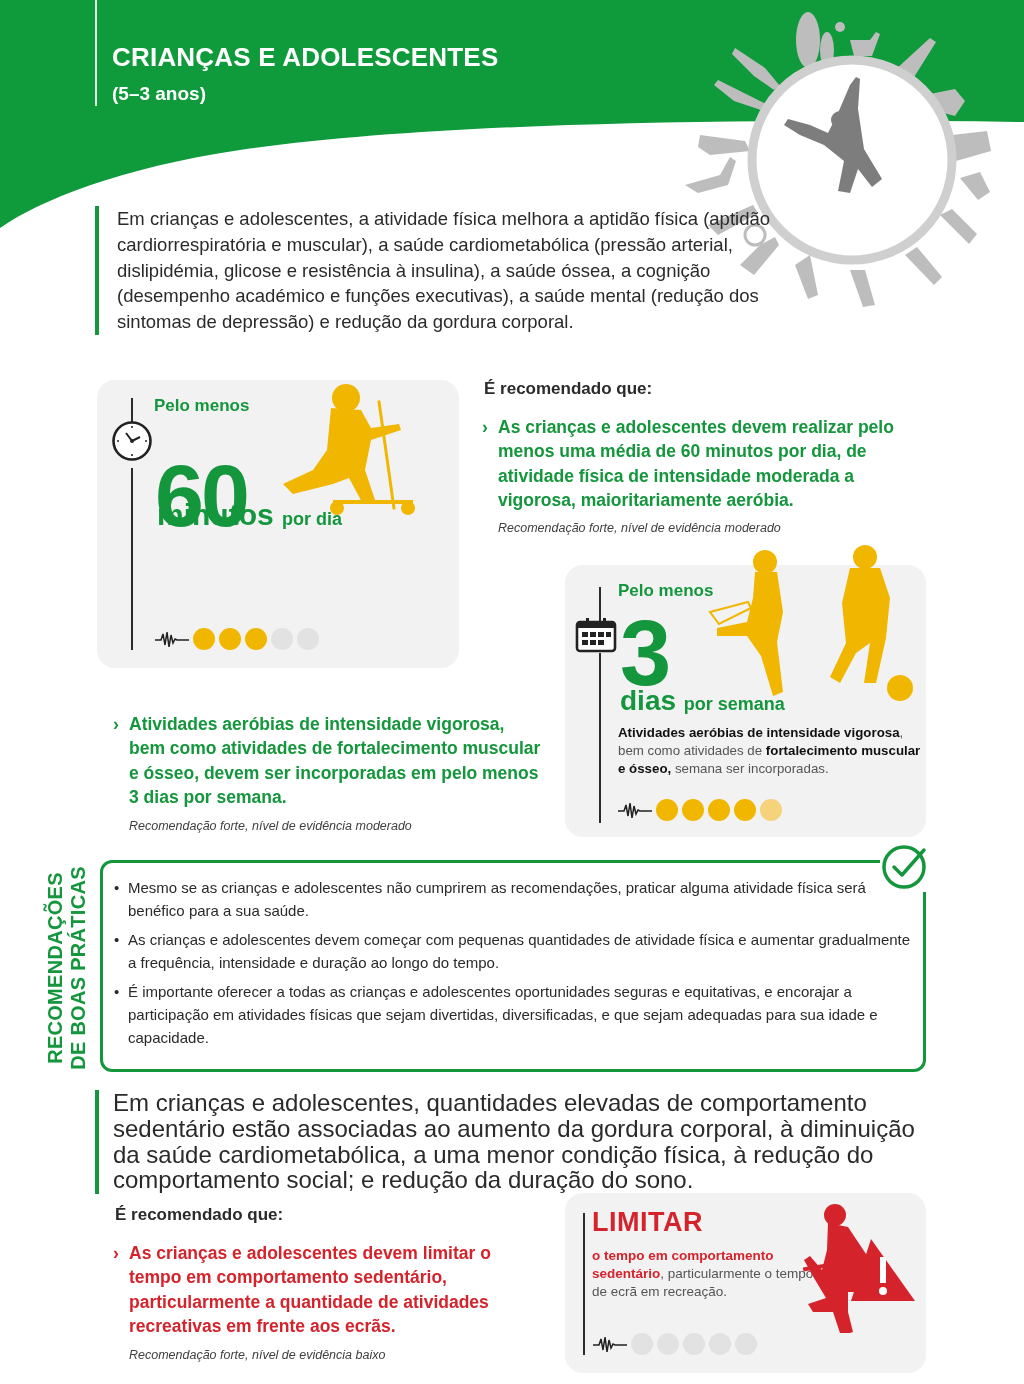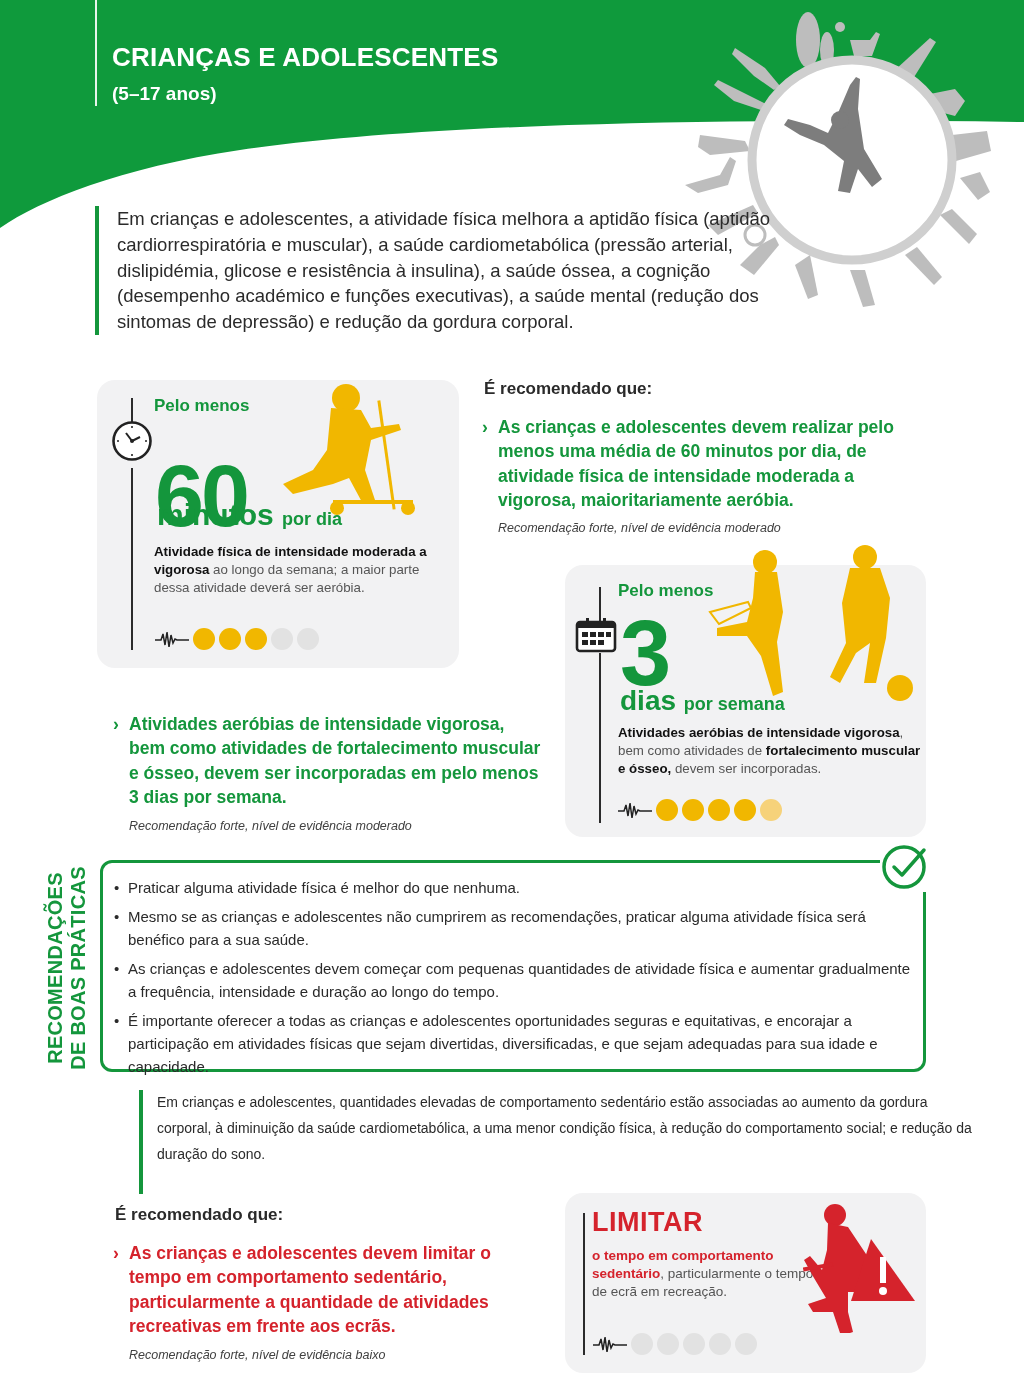--- a/index.html
+++ b/index.html
@@ -31,33 +31,33 @@
   .rec-body .chev { position: absolute; left: 0; top: 0; }
   .rec-note { position: absolute; font-size: 12.5px; font-style: italic; color: #404040; }
 
   .bp-label { position: absolute; left: 44px; top: 1078px; width: 220px; transform: rotate(-90deg); transform-origin: 0 0; font-size: 20px; font-weight: bold; color: #14963c; line-height: 23px; text-align: center; letter-spacing: 0.3px; }
   .bp-box { position: absolute; left: 100px; top: 860px; width: 826px; height: 212px; border: 3.5px solid #14963c; border-radius: 12px; border-top-right-radius: 0; }
   .bp-list { position: absolute; left: 112px; top: 876px; width: 800px; list-style: none; font-size: 15px; line-height: 23px; color: #2a2a2a; }
   .bp-list li { position: relative; padding-left: 16px; margin-bottom: 6px; }
   .bp-list li::before { content: "•"; position: absolute; left: 2px; top: 0; }
   .check-badge { position: absolute; left: 880px; top: 842px; width: 50px; height: 50px; background: #fff; }
 
-  .sed-intro { position: absolute; left: 95px; top: 1090px; width: 840px; border-left: 4px solid #14963c; padding-left: 14px; font-size: 14px; line-height: 25.8px; color: #2a2a2a; height: 104px; margin-left: 44px; }
+  .sed-intro { position: absolute; left: 95px; top: 1090px; width: 840px; border-left: 4px solid #14963c; padding-left: 14px; font-size: 24px; line-height: 25.8px; color: #2a2a2a; height: 104px; }
 
   .limit-word { position: absolute; font-size: 27px; font-weight: bold; color: #d5232c; letter-spacing: 0.5px; }
 </style>
 </head>
 <body>
 
 <svg class="header-bg" viewBox="0 0 1024 240" preserveAspectRatio="none">
   <path d="M0,0 H1024 V122 C700,118 420,124 240,150 C120,168 40,200 0,228 Z" fill="#0f9a3c"></path>
 </svg>
 <div class="header-rule"></div>
 <h1 class="title">CRIANÇAS E ADOLESCENTES</h1>
-<div class="subtitle">(5–17 anos)</div>
+<div class="subtitle">(5–3 anos)</div>
 
 <svg class="wheel" viewBox="0 0 344 320">
   <g fill="#bdbdbd">
 
     <ellipse cx="128" cy="40" rx="12" ry="28"></ellipse>
     <ellipse cx="147" cy="50" rx="7" ry="18"></ellipse>
     <circle cx="160" cy="27" r="5"></circle>
     <path d="M170,40 l20,0 l6,-8 l4,2 l-8,22 l-18,0 z"></path>
     <path d="M55,48 l30,20 l15,18 l-6,4 l-20,-14 l-22,-22 z"></path>
     <path d="M38,80 l40,20 l10,5 l-4,6 l-30,-10 l-20,-16 z"></path>
@@ -106,23 +106,20 @@
       <rect x="112" y="20" width="3" height="110" transform="rotate(-8 113 75)"></rect>
       <rect x="60" y="120" width="80" height="4"></rect>
       <circle cx="64" cy="128" r="7"></circle>
       <circle cx="135" cy="128" r="7"></circle>
     </g>
   </svg>
   <div class="unit-big" style="left:60px; top:118px; font-size:30px;">
     <span style="font-size:30px;">minutos</span>
     <span>por dia</span>
   </div>
-  <div class="card-text" style="left:57px; top:163px; width:292px;">
-    <b>Atividade física de intensidade moderada a vigorosa</b><span> ao longo da semana; a maior parte dessa atividade deverá ser aeróbia.</span>
-  </div>
   <div class="dots" style="left:58px; top:248px;">
     <svg width="34" height="20" viewBox="0 0 34 20">
         <polyline points="0,11 6,11 8,5 10,16 12,3 14,18 16,6 18,14 20,10 22,11 34,11" fill="none" stroke="#222" stroke-width="1.5"></polyline>
       </svg>
     <div class="dot" style="background:#f1b700;"></div>
     <div class="dot" style="background:#f1b700;"></div>
     <div class="dot" style="background:#f1b700;"></div>
     <div class="dot" style="background:#e2e2e2;"></div>
     <div class="dot" style="background:#e2e2e2;"></div>
   </div>
@@ -164,21 +161,21 @@
       <circle cx="160" cy="17" r="12"></circle>
       <path d="M145,28 l30,0 l10,30 l-4,40 l-10,45 l-12,0 l6,-40 l-14,10 l-16,30 l-10,-6 l16,-34 l-4,-40 z"></path>
       <circle cx="195" cy="148" r="13"></circle>
     </g>
   </svg>
   <div class="unit-big" style="left:55px; top:120px; font-size:28px;">
     <span style="font-size:28px;">dias</span>
     <span>por semana</span>
   </div>
   <div class="card-text" style="left:53px; top:159px; width:305px;">
-    <b>Atividades aeróbias de intensidade vigorosa</b><span>, bem como atividades de </span><b>fortalecimento muscular e ósseo,</b><span> devem ser incorporadas.</span>
+    <b>Atividades aeróbias de intensidade vigorosa</b><span>, bem como atividades de </span><b>fortalecimento muscular e ósseo,</b><span> semana ser incorporadas.</span>
   </div>
   <div class="dots" style="left:53px; top:234px;">
     <svg width="34" height="20" viewBox="0 0 34 20">
         <polyline points="0,11 6,11 8,5 10,16 12,3 14,18 16,6 18,14 20,10 22,11 34,11" fill="none" stroke="#222" stroke-width="1.5"></polyline>
       </svg>
     <div class="dot" style="background:#f1b700;"></div>
     <div class="dot" style="background:#f1b700;"></div>
     <div class="dot" style="background:#f1b700;"></div>
     <div class="dot" style="background:#f1b700;"></div>
     <div class="dot" style="background:#f6d27a;"></div>
@@ -194,21 +191,20 @@
 <div class="bp-label">
   <div>RECOMENDAÇÕES</div>
   <div>DE BOAS PRÁTICAS</div>
 </div>
 <div class="bp-box"></div>
 <svg class="check-badge" viewBox="0 0 50 50">
   <circle cx="24" cy="25" r="20" fill="#fff" stroke="#14963c" stroke-width="3.5"></circle>
   <polyline points="14,25 22,33 44,8" fill="none" stroke="#14963c" stroke-width="3.5" stroke-linecap="round" stroke-linejoin="round"></polyline>
 </svg>
 <ul class="bp-list">
-  <li>Praticar alguma atividade física é melhor do que nenhuma.</li>
   <li>Mesmo se as crianças e adolescentes não cumprirem as recomendações, praticar alguma atividade física será benéfico para a sua saúde.</li>
   <li>As crianças e adolescentes devem começar com pequenas quantidades de atividade física e aumentar gradualmente a frequência, intensidade e duração ao longo do tempo.</li>
   <li>É importante oferecer a todas as crianças e adolescentes oportunidades seguras e equitativas, e encorajar a participação em atividades físicas que sejam divertidas, diversificadas, e que sejam adequadas para sua idade e capacidade.</li>
 </ul>
 
 <p class="sed-intro">Em crianças e adolescentes, quantidades elevadas de comportamento sedentário estão associadas ao aumento da gordura corporal, à diminuição da saúde cardiometabólica, a uma menor condição física, à redução do comportamento social; e redução da duração do sono.</p>
 
 <div class="rec-head" style="left:115px; top:1205px;">É recomendado que:</div>
 <div class="rec-body" style="left:113px; top:1241px; width:420px; color:#d5232c;">
   <span class="chev">›</span>

